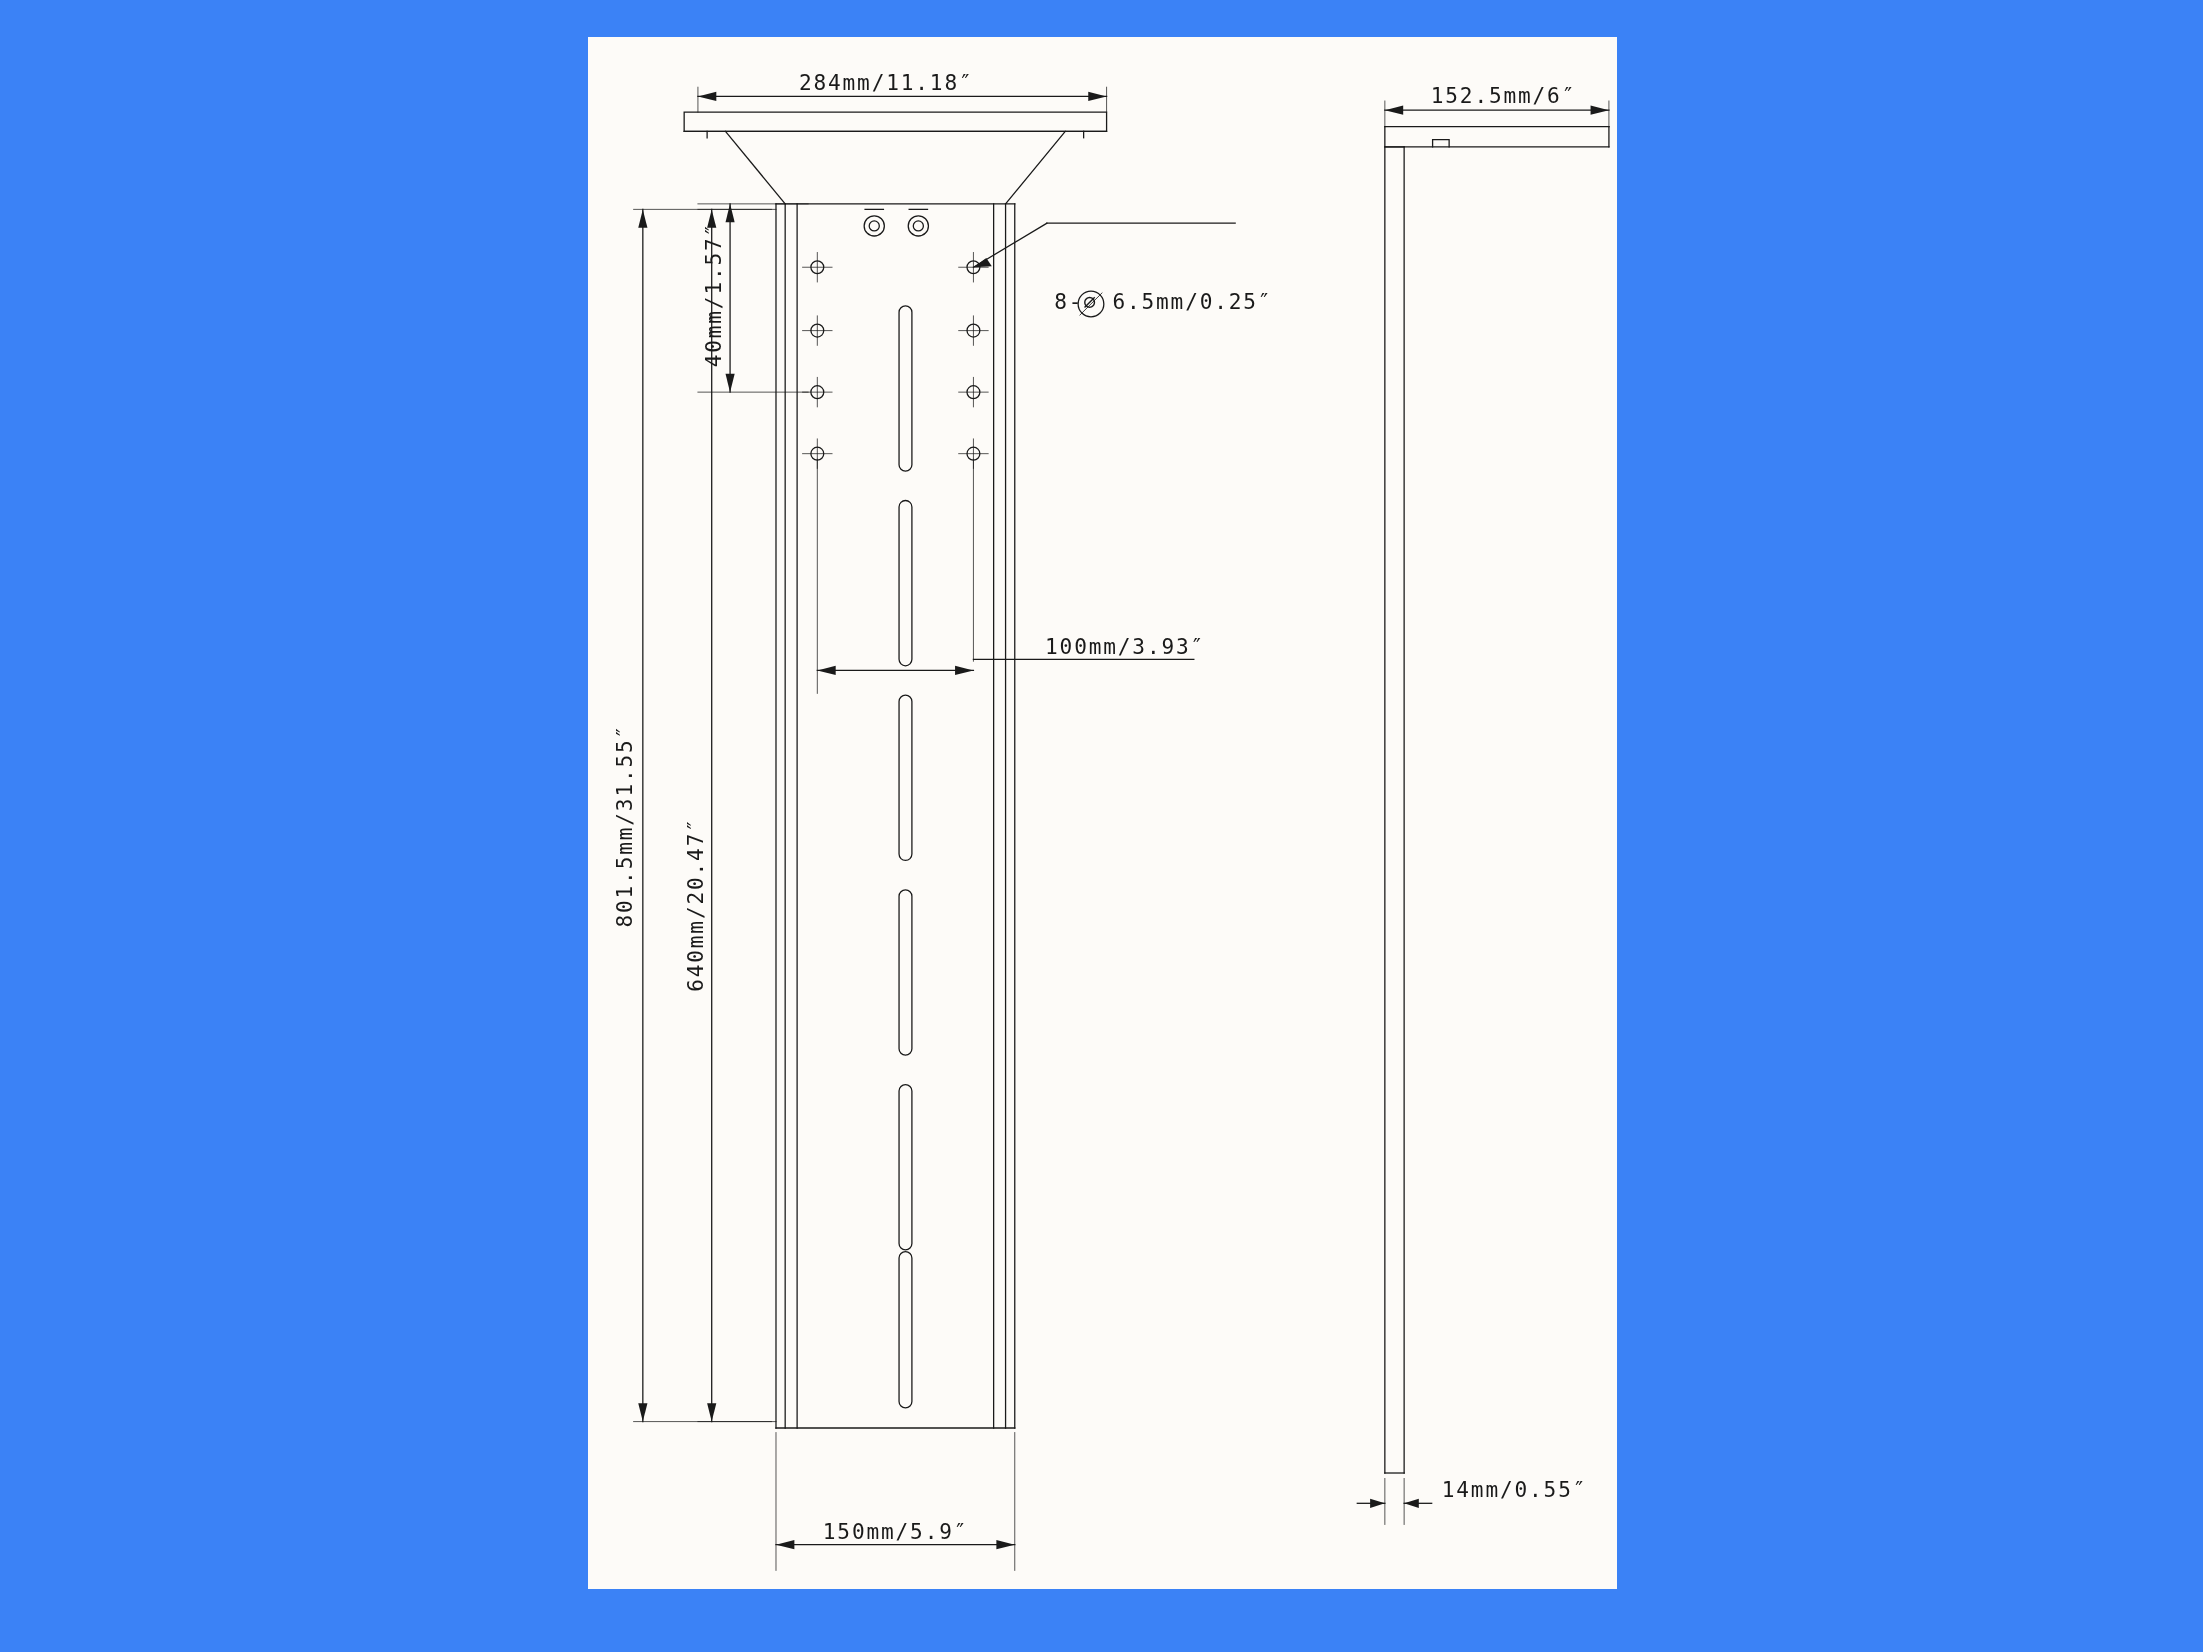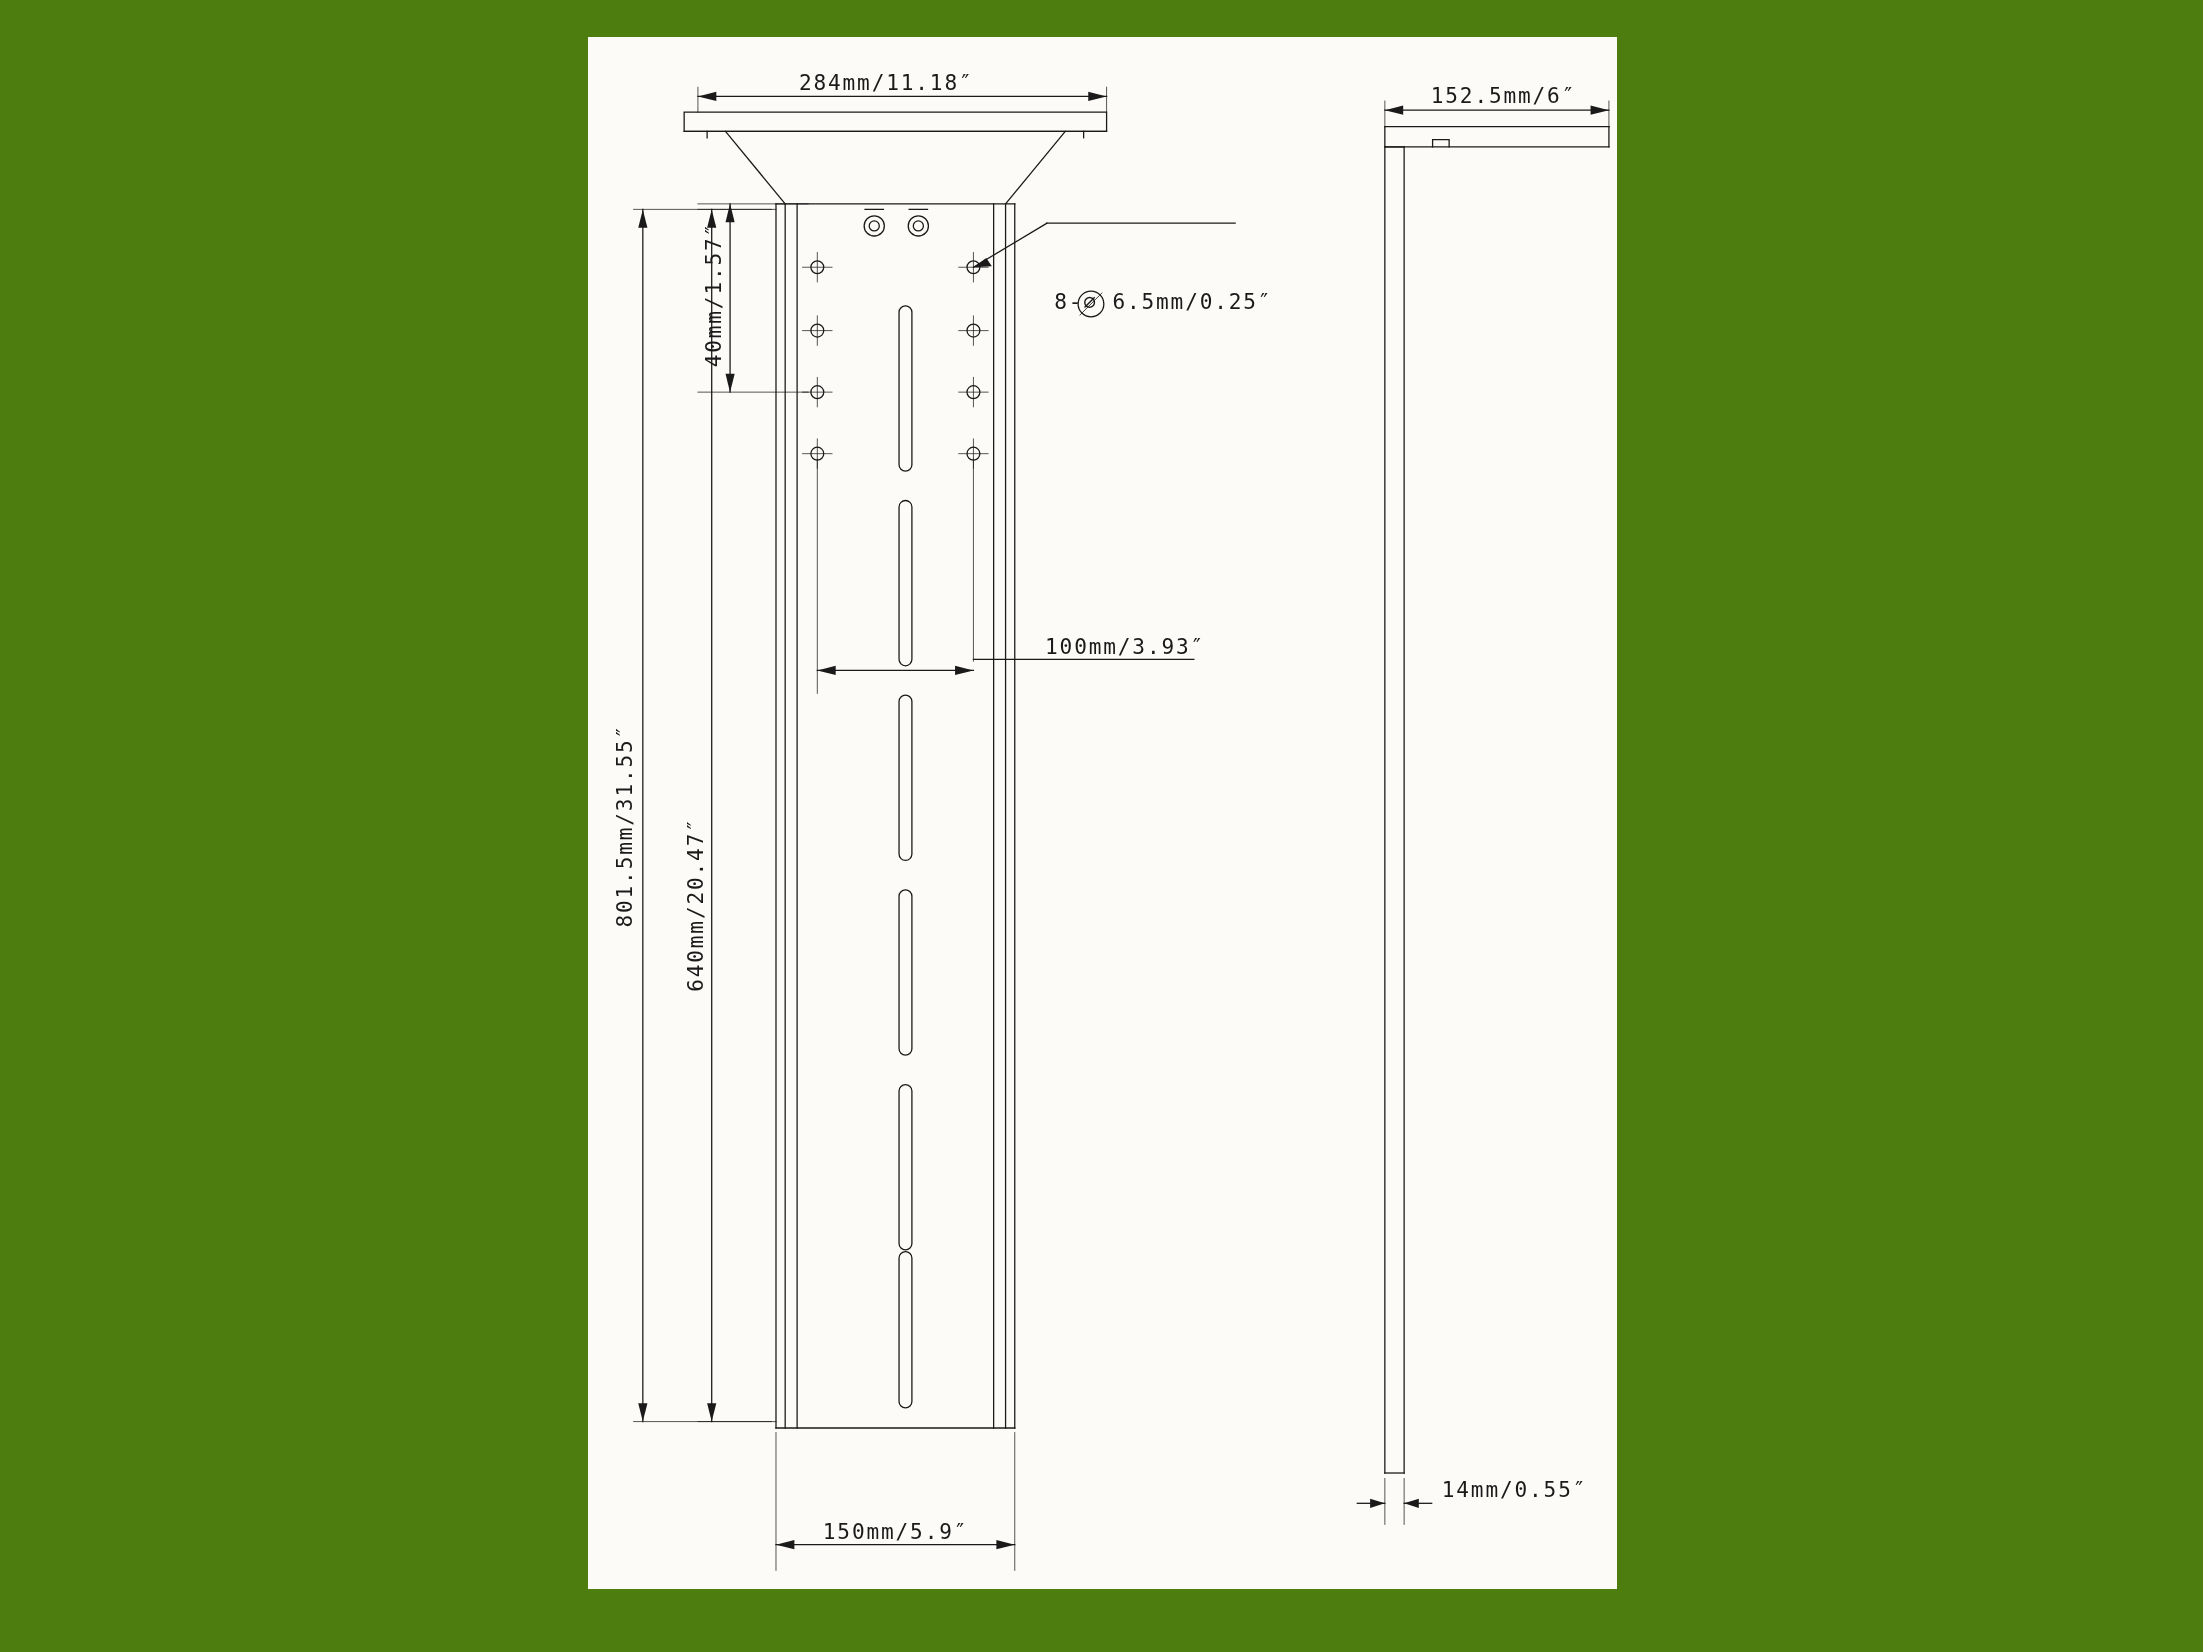--- a/index.html
+++ b/index.html
@@ -5,21 +5,21 @@
   html, body {
     margin: 0;
     padding: 0;
     background: #ffffff;
     font-family: "DejaVu Sans Mono", monospace;
   }
   #page {
     position: relative;
     width: 2204px;
     height: 1653px;
-    background: #4d7c0f;
+    background: #3b82f6;
     overflow: hidden;
   }
   
   .sheet {
     position: absolute;
     left: 588px;
     top: 37px;
     width: 1029px;
     height: 1552px;
     background: #fdfbf8;

